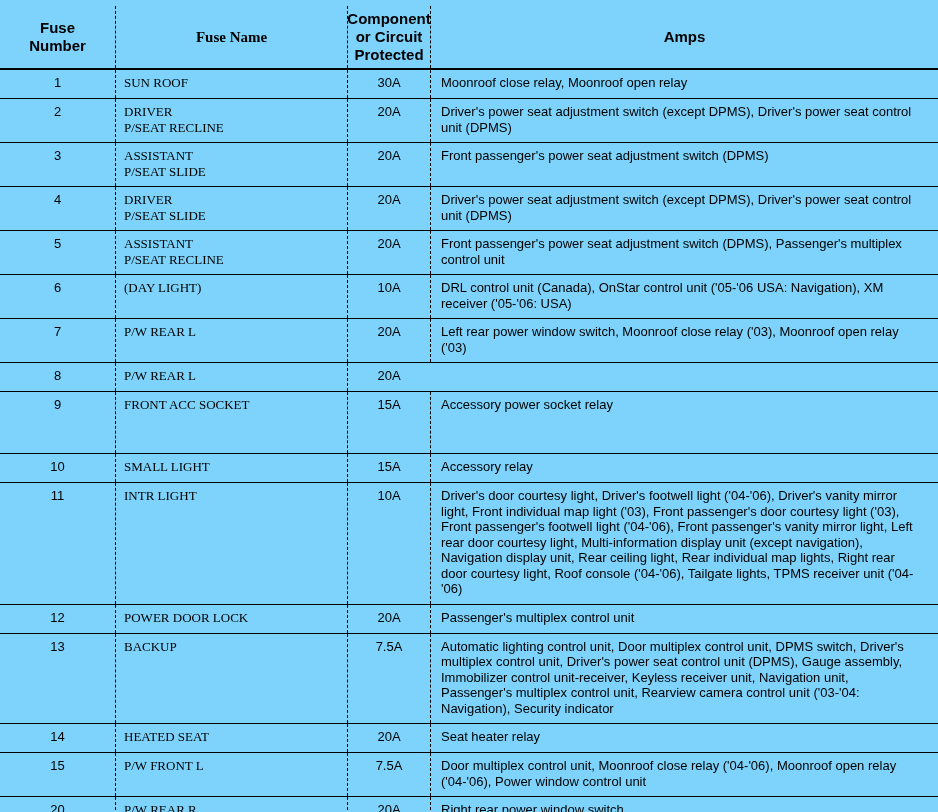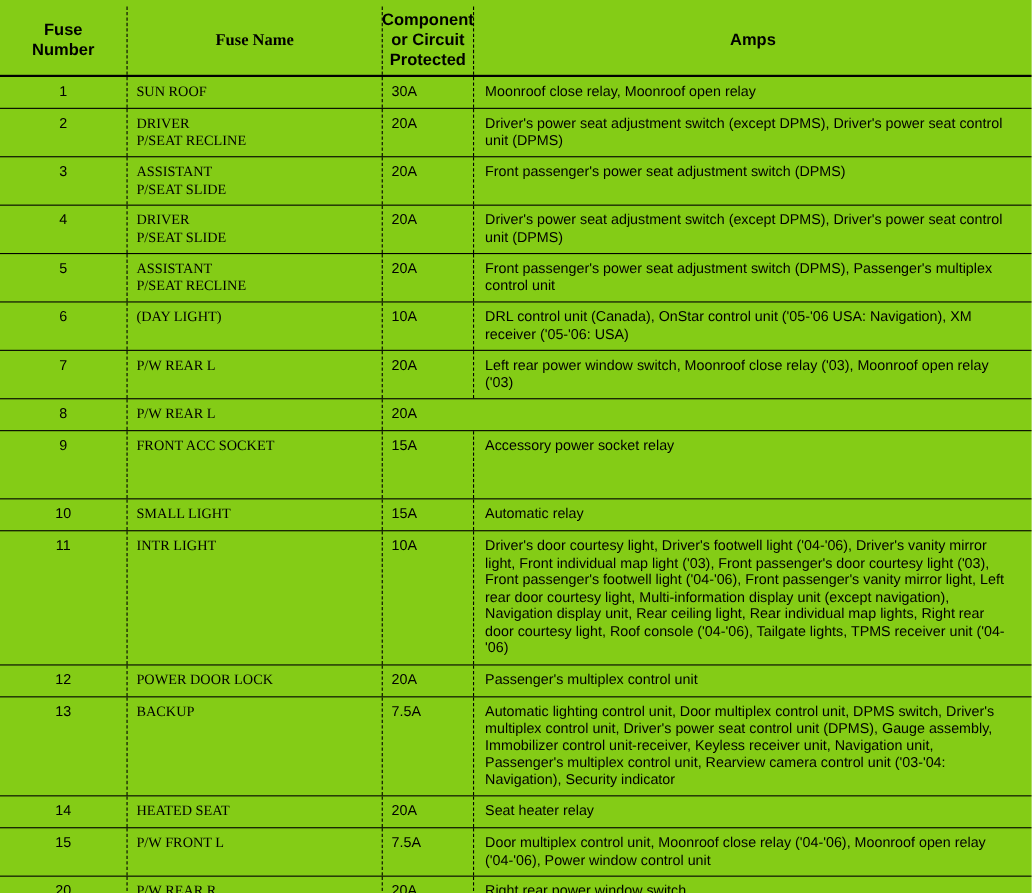--- a/index.html
+++ b/index.html
@@ -9,21 +9,21 @@
     background: #ffffff;
   }
   body {
     font-family: "Liberation Sans", "DejaVu Sans", sans-serif;
     color: #000000;
   }
   .page {
     width: 938px;
     height: 812px;
     overflow: hidden;
-    background: #84cc16;
+    background: #7dd3fc;
   }
   .fuse-table {
     width: 938px;
     margin-top: 6px;
   }
   .row {
     display: grid;
     grid-template-columns: 115px 232px 83px 1fr;
     border-bottom: 1px solid #000;
   }
@@ -49,20 +49,21 @@
   }
   .cell + .cell {
     border-left: 1px dashed #000;
   }
   .col-number {
     text-align: center;
     padding-left: 2px;
     padding-right: 2px;
   }
   .col-amps {
+    text-align: center;
   }
   .col-name {
     white-space: pre-line;
     font-family: Liberation Serif, serif;
   }
   .col-desc {
     padding-left: 10px;
     padding-right: 16px;
   }
   .rows .row {
@@ -151,21 +152,21 @@
     <div class="cell col-number">9</div>
     <div class="cell col-name">FRONT ACC SOCKET</div>
     <div class="cell col-amps">15A</div>
     <div class="cell col-desc">Accessory power socket relay</div>
   </div>
 
   <div class="row">
     <div class="cell col-number">10</div>
     <div class="cell col-name">SMALL LIGHT</div>
     <div class="cell col-amps">15A</div>
-    <div class="cell col-desc">Automatic relay</div>
+    <div class="cell col-desc">Accessory relay</div>
   </div>
 
   <div class="row">
     <div class="cell col-number">11</div>
     <div class="cell col-name">INTR LIGHT</div>
     <div class="cell col-amps">10A</div>
     <div class="cell col-desc">Driver's door courtesy light, Driver's footwell light ('04-'06), Driver's vanity mirror light, Front individual map light ('03), Front passenger's door courtesy light ('03), Front passenger's footwell light ('04-'06), Front passenger's vanity mirror light, Left rear door courtesy light, Multi-information display unit (except navigation), Navigation display unit, Rear ceiling light, Rear individual map lights,  Right rear door courtesy light, Roof console ('04-'06), Tailgate lights, TPMS receiver unit ('04-'06)</div>
   </div>
 
   <div class="row">

